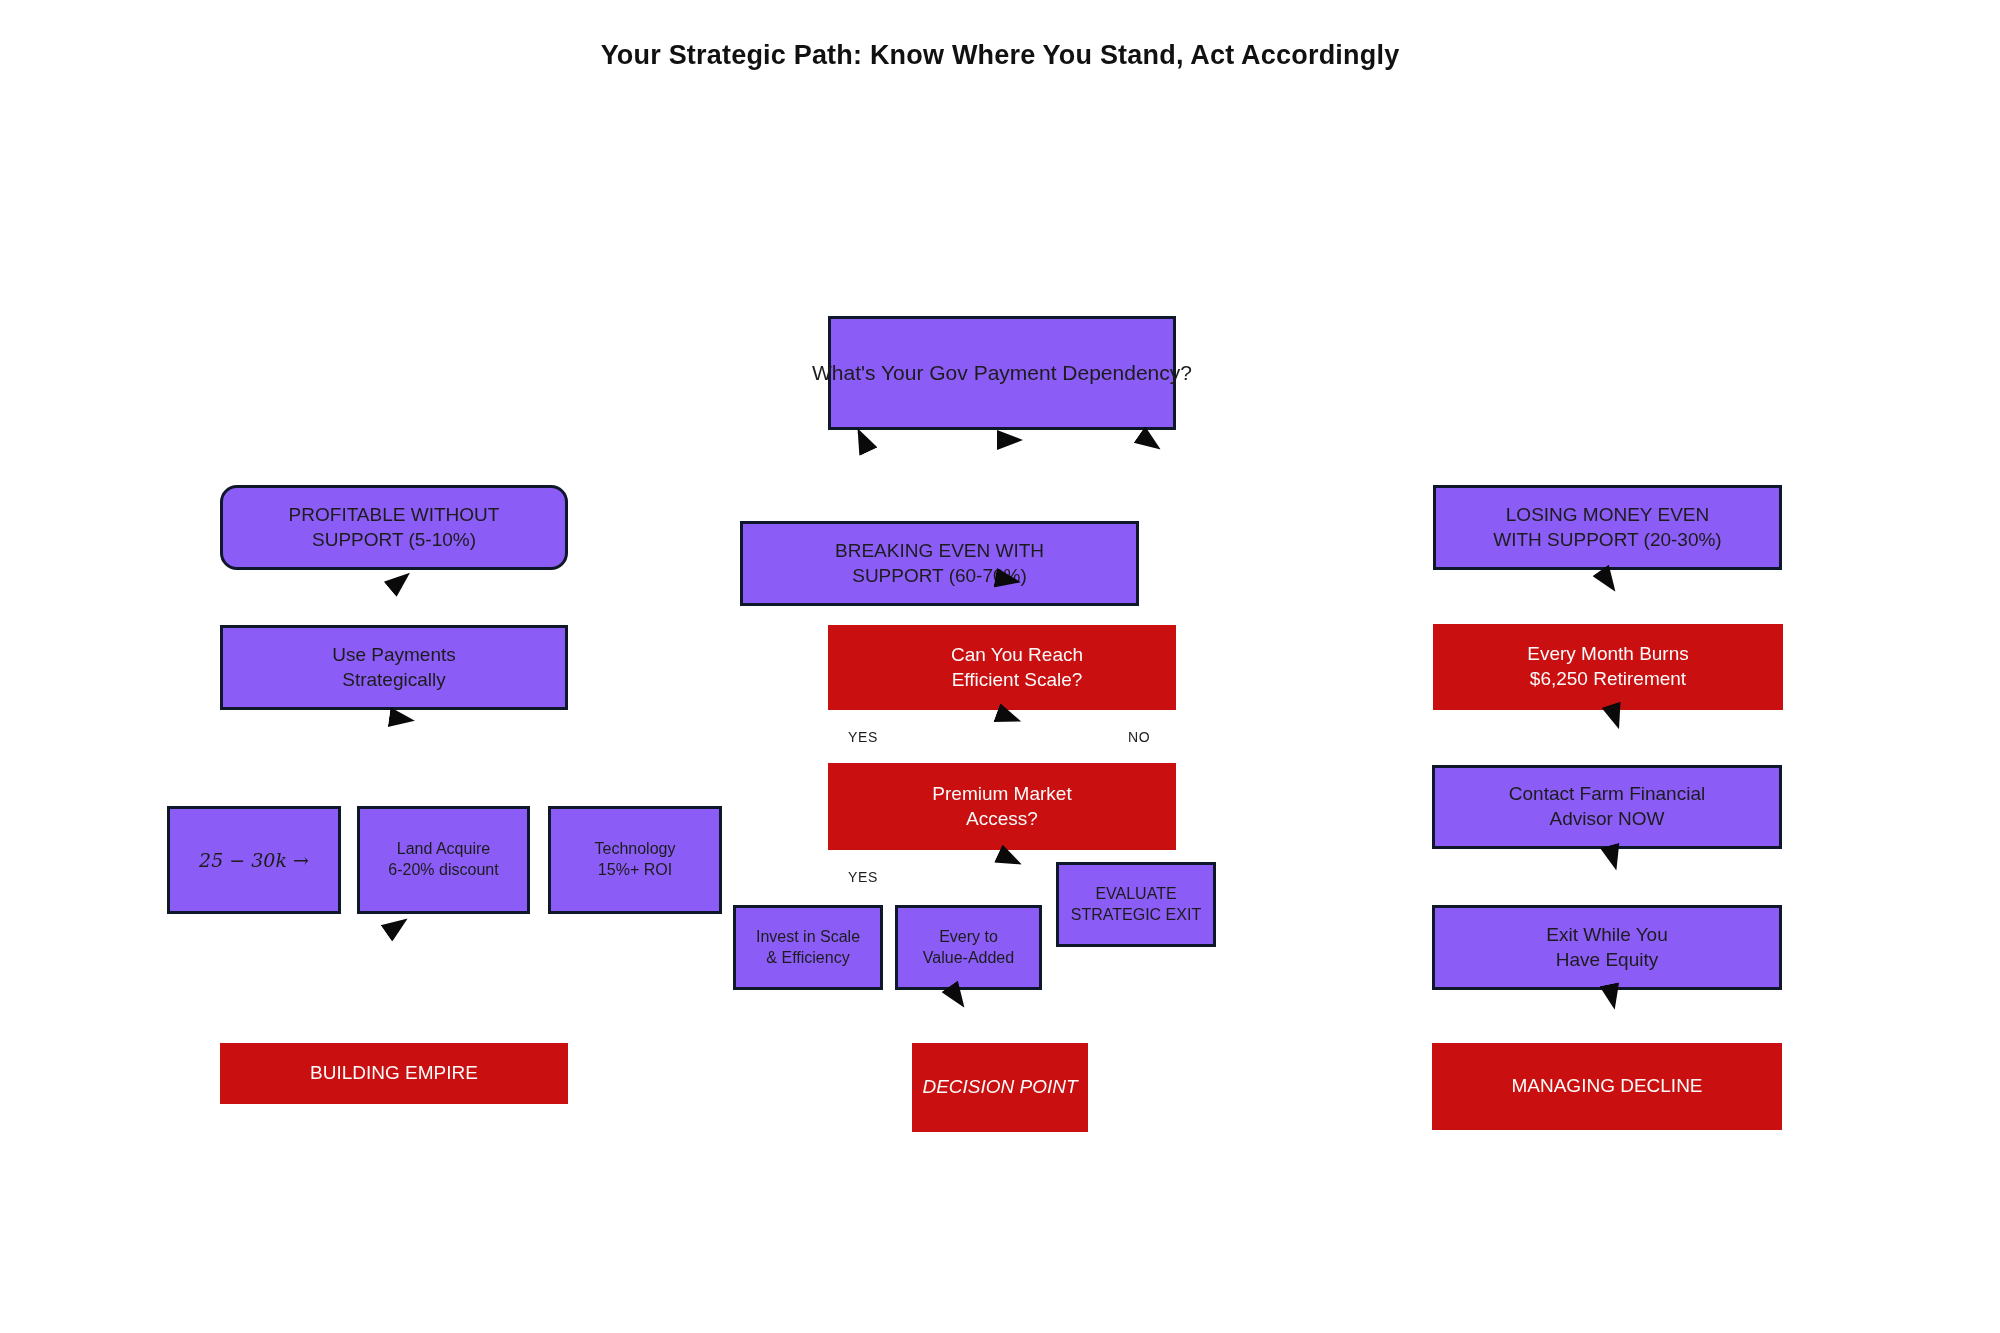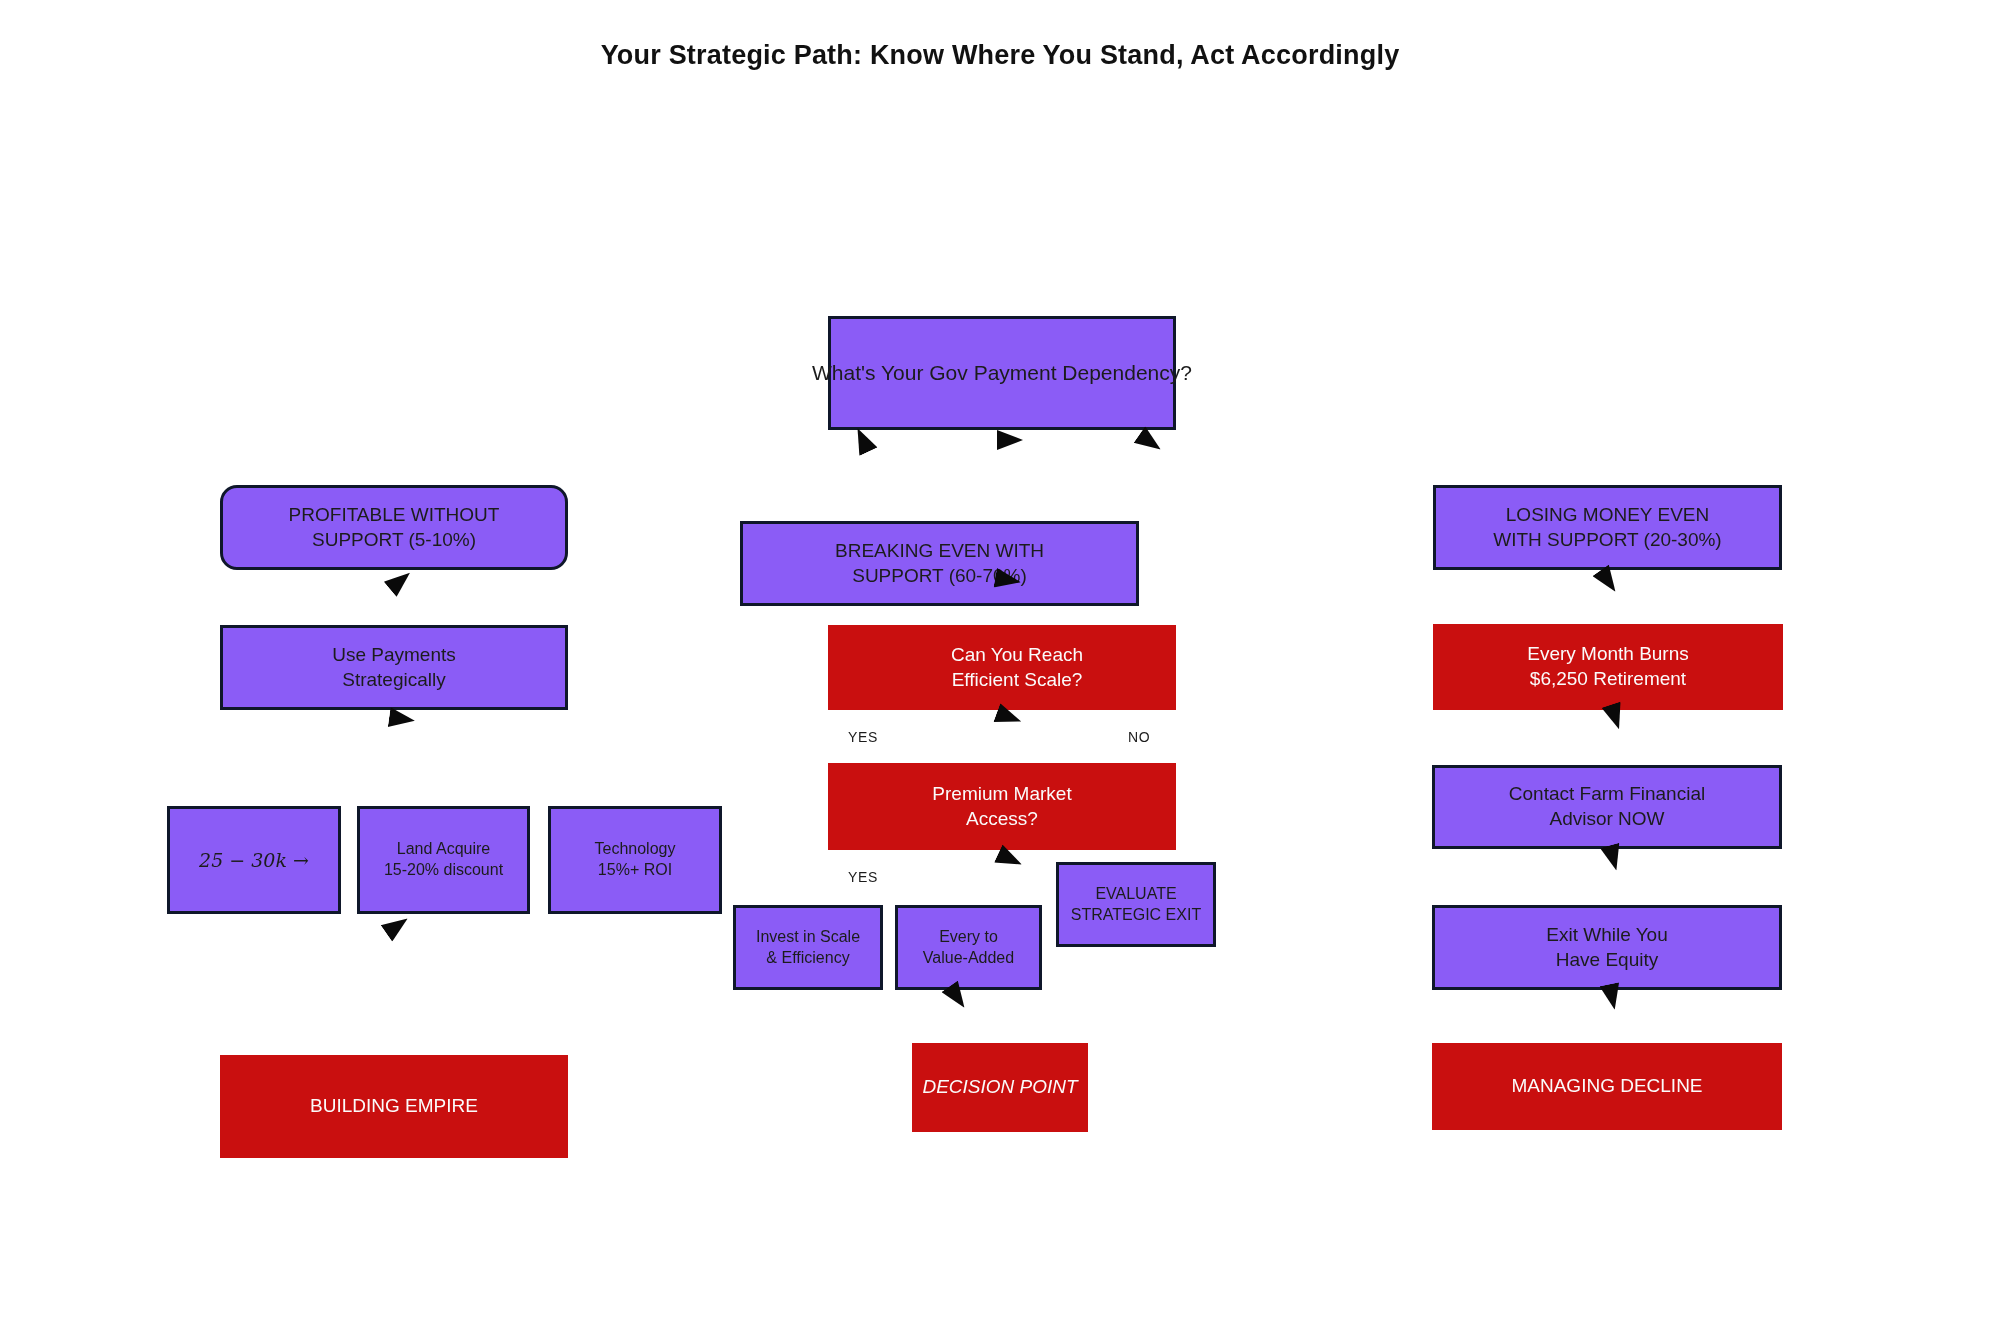--- a/index.html
+++ b/index.html
@@ -88,27 +88,27 @@
 
   <div class="arrow" style="left:387px; top:571px; transform:rotate(-40deg);"></div>
 
   <div class="box" style="left:220px; top:625px; width:348px; height:85px;">Use Payments
 Strategically</div>
 
   <div class="arrow" style="left:389px; top:709px; transform:rotate(8deg);"></div>
 
   <div class="box math" style="left:167px; top:806px; width:174px; height:108px;">25 − 30k →</div>
   <div class="box small" style="left:357px; top:806px; width:173px; height:108px;">Land Acquire
-15-20% discount</div>
+6-20% discount</div>
   <div class="box small" style="left:548px; top:806px; width:174px; height:108px;">Technology
 15%+ ROI</div>
 
   <div class="arrow" style="left:384px; top:916px; transform:rotate(-35deg);"></div>
 
-  <div class="box red" style="left:220px; top:1043px; width:348px; height:103px;margin-top:12px;">BUILDING EMPIRE</div>
+  <div class="box red" style="left:220px; top:1043px; width:348px; height:61px;">BUILDING EMPIRE</div>
 
   <div class="box" style="left:740px; top:485px; width:399px; height:85px;margin-top:36px;">BREAKING EVEN WITH
 SUPPORT (60-70%)</div>
 
   <div class="arrow" style="left:995px; top:570px; transform:rotate(10deg);"></div>
 
   <div class="box red" style="left:828px; top:625px; width:348px; height:85px;padding-left:30px;">Can You Reach
 Efficient Scale?</div>
 
   <div class="arrow" style="left:996px; top:707px; transform:rotate(20deg);"></div>

